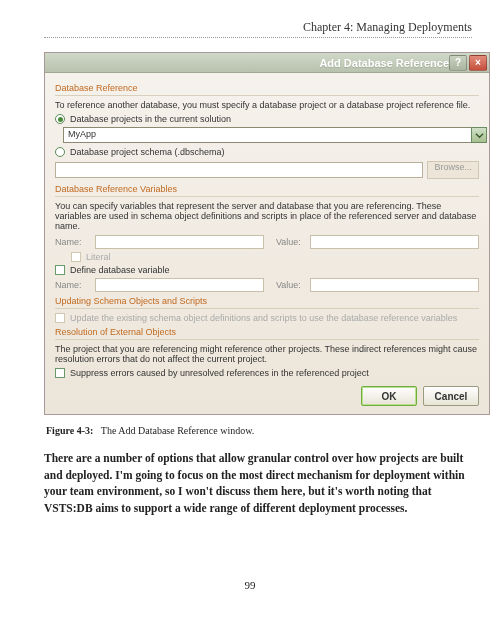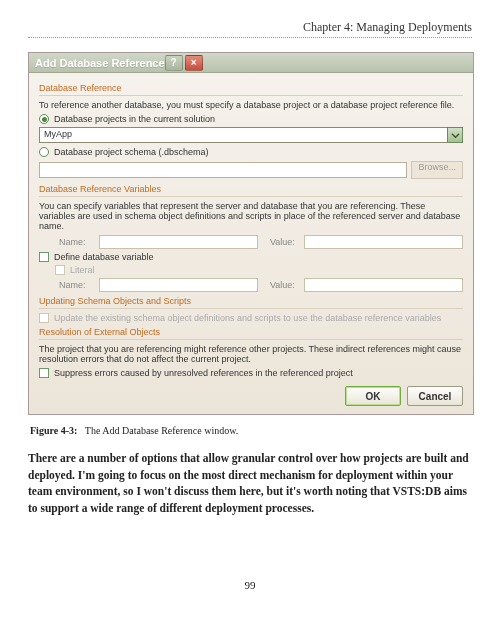--- a/index.html
+++ b/index.html
@@ -8,21 +8,21 @@
     padding: 0;
     width: 500px;
     height: 617px;
     background: #fff;
     font-family: Georgia, 'Times New Roman', serif;
     font-size: 11px;
     color: #222;
     position: relative;
   }
   .page {
-    padding: 20px 28px 10px 28px;
+    padding: 20px 28px 10px 44px;
   }
   .chapter-head {
     text-align: right;
     font-size: 12px;
     color: #333;
     margin-bottom: 2px;
   }
   .dotline {
     border-bottom: 1px dotted #999;
     margin-bottom: 14px;
@@ -33,21 +33,21 @@
     margin: 0 auto;
     border: 1px solid #a99;
     background: linear-gradient(#f6f2ed, #ece5d9);
     font-family: Tahoma, Verdana, sans-serif;
     font-size: 9px;
     color: #333;
   }
   .titlebar {
     display: flex;
     align-items: center;
-    justify-content: flex-start;
+    justify-content: flex-end;
     background: linear-gradient(#d0d8c8, #b8c2ad);
     border-bottom: 1px solid #a0a890;
     height: 20px;
     padding-left: 6px;
   }
   .titlebar .title {
     color: #fff;
     font-weight: bold;
     font-size: 11px;
     text-shadow: 0 1px 1px rgba(0,0,0,0.15);
@@ -71,42 +71,42 @@
     width: 10px; height: 10px; border: 1px solid #5a8a5a; border-radius: 50%;
     display:inline-flex; align-items:center; justify-content:center;
     background:#fff;
   }
   .radio.checked::after { content:""; width:5px; height:5px; background:#4a8a3a; border-radius:50%; }
   .check {
     width: 10px; height: 10px; border: 1px solid #6a9a6a; background:#fff;
     display:inline-block;
   }
   .combo {
-    display:flex; width: 100%; margin:2px 0 4px 0;border-radius:7px;
+    display:flex; width: 100%; margin:2px 0 4px 8px;border-radius:7px;
   }
   .combo .cfield {
     flex:1; height:16px; background:#fff; border:1px solid #8a8a70; border-right:none;
     padding:1px 4px; font-size:9px; color:#333;
   }
   .combo .cbtn {
     width:16px; height:16px; background:linear-gradient(#d0e0c8,#a8c090);
     border:1px solid #6a8a60; display:flex; align-items:center; justify-content:center;
   }
   .combo .cbtn svg { width:9px; height:9px; }
   .textfield {
     width:100%; height:16px; background:#fff; border:1px solid #b8b098;
     margin:2px 0;
   }
   .browse-row { display:flex; gap:4px; align-items:center; }
   .browse-btn {
     height:18px; padding:0 6px; font-size:9px; color:#999;
     background:#ede6d8; border:1px solid #cfc6b3;
   }
   .nv-row { display:flex; align-items:center; gap:6px; margin:3px 0; }
-  .nv-row .lbl { width:34px; color:#888;margin-left:20px; }
+  .nv-row .lbl { width:34px; color:#888; }
   .nv-row .nf { flex:1; height:14px; background:#fff; border:1px solid #c8c0a8; }
   .nv-row .vlbl { width:34px; color:#888; padding-left:6px; }
   .muted { color:#aaa; }
   .btnrow { display:flex; justify-content:flex-end; gap:6px; margin-top:8px; }
   .btn {
     min-width:56px; height:20px; font-size:10px;
     background:linear-gradient(#fefefe,#e8e4d6);
     border:1px solid #9a9a80; border-radius:2px;
     display:flex; align-items:center; justify-content:center;
     color:#333;
@@ -173,27 +173,27 @@
       <hr class="sep">
       <div class="desc">You can specify variables that represent the server and database that you are referencing. These variables are used in schema object definitions and scripts in place of the referenced server and database name.</div>
 
       <div class="nv-row">
         <span class="lbl">Name:</span>
         <span class="nf"></span>
         <span class="vlbl">Value:</span>
         <span class="nf"></span>
       </div>
 
+      <div class="check-row" style="padding-left:16px;">
+        <span class="check" style="border-color:#cfc7b0;"></span>
+        <span class="muted">Literal</span>
+      </div>
       <div class="check-row">
         <span class="check"></span>
         <span>Define database variable</span>
-      </div>
-      <div class="check-row" style="padding-left:16px;">
-        <span class="check" style="border-color:#cfc7b0;"></span>
-        <span class="muted">Literal</span>
       </div>
       <div class="nv-row">
         <span class="lbl">Name:</span>
         <span class="nf"></span>
         <span class="vlbl">Value:</span>
         <span class="nf"></span>
       </div>
 
       <div class="section-head">Updating Schema Objects and Scripts</div>
       <hr class="sep">

